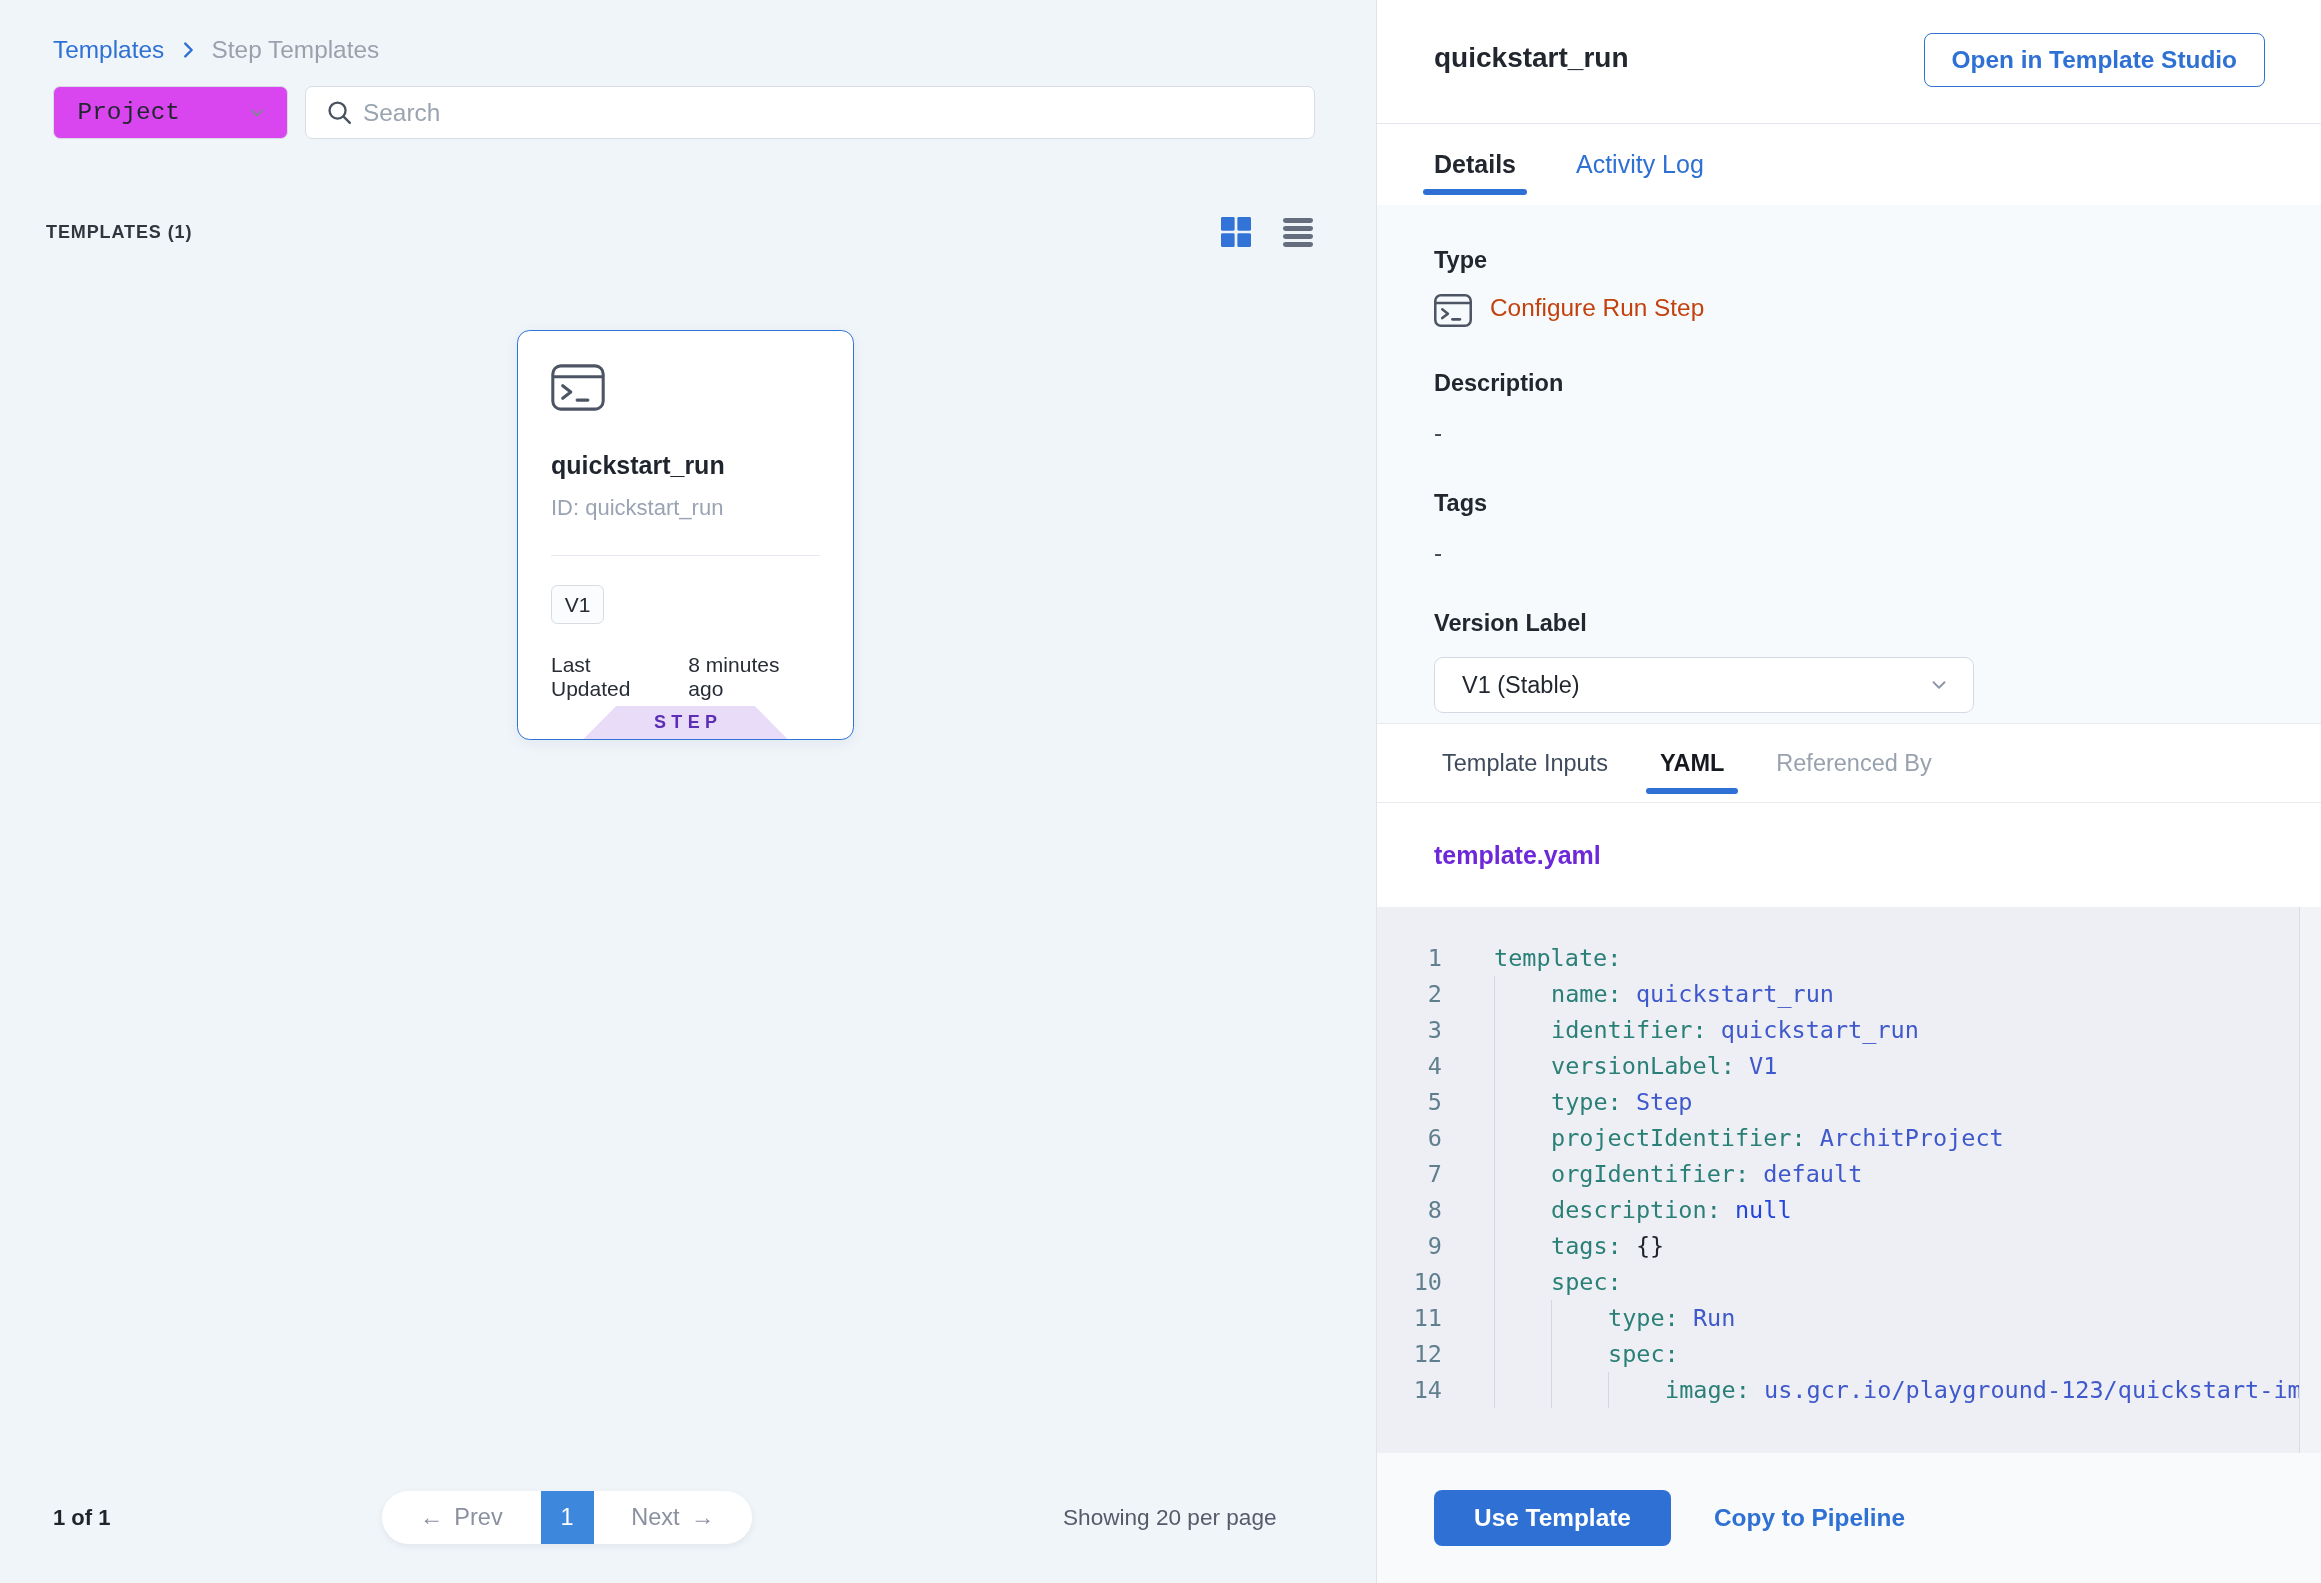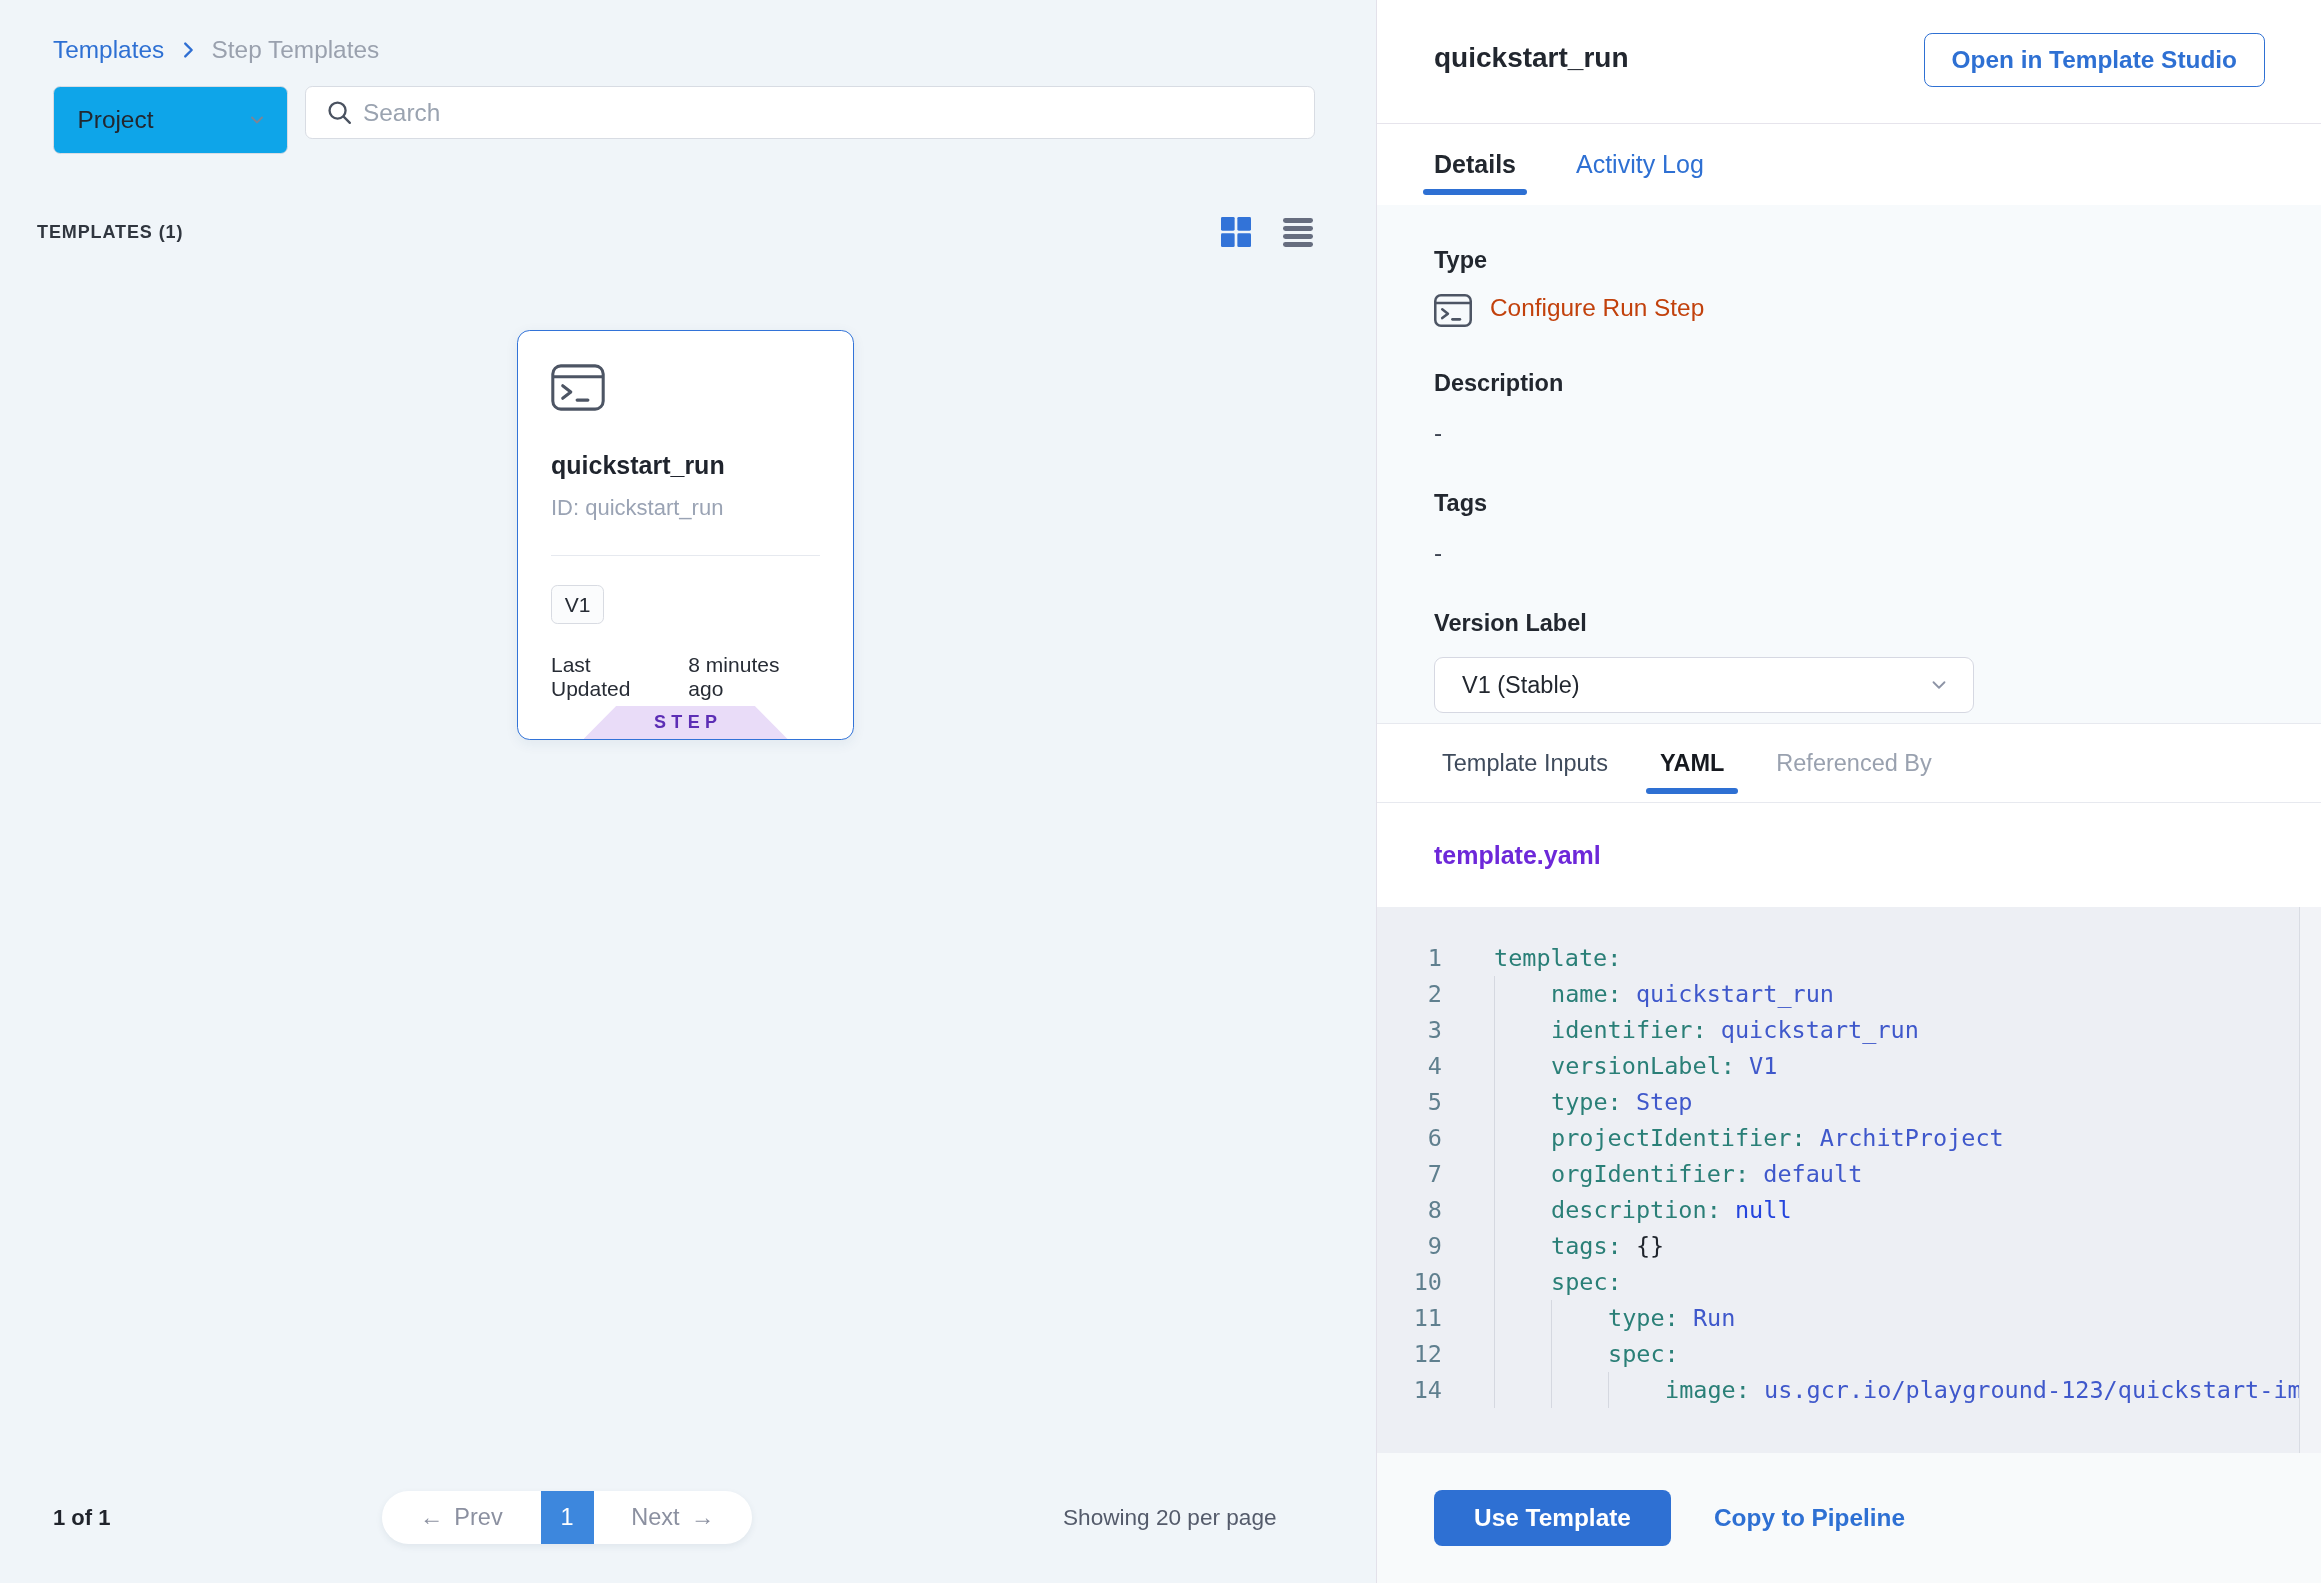--- a/index.html
+++ b/index.html
@@ -10,25 +10,25 @@
   *{box-sizing:border-box;margin:0;padding:0;}
   html,body{width:2321px;height:1583px;overflow:hidden;}
   body{font-family:"Liberation Sans",sans-serif;background:var(--left-bg);position:relative;color:#22272f;}
 
   
   .left{position:absolute;left:0;top:0;width:1376px;height:1583px;background:var(--left-bg);}
   .breadcrumb{position:absolute;left:53px;top:36px;display:flex;align-items:center;gap:12.7px;font-size:24.4px;}
   .crumb-link{color:var(--accent);cursor:pointer;}
   .crumb-sep{display:flex;align-items:center;}
   .crumb-current{color:#9aa1ae;}
-  .scope-select{position:absolute;left:53px;top:86px;width:235px;height:68px;background:#0ea5e9;border:0.9px solid #d8dce3;border-radius:7.2px;display:flex;align-items:center;justify-content:space-between;padding:0 20px 0 23.5px;font-size:24.4px;color:#22272f;cursor:pointer;}
+  .scope-select{position:absolute;left:53px;top:86px;width:235px;height:53px;background:#d946ef;border:0.9px solid #d8dce3;border-radius:7.2px;display:flex;align-items:center;justify-content:space-between;padding:0 20px 0 23.5px;font-size:24.4px;color:#22272f;cursor:pointer;font-family:Liberation Mono, monospace;}
   .searchbox{position:absolute;left:305px;top:86px;width:1010px;height:53px;background:#fff;border:0.9px solid #d8dce3;border-radius:7.2px;display:flex;align-items:center;padding:0 18px;}
   .searchbox input{border:none;outline:none;flex:1;font-size:24.4px;margin-left:8px;color:#22272f;font-family:"Liberation Sans",sans-serif;background:transparent;}
   .searchbox input::placeholder{color:#9aa3b0;}
-  .list-header{position:absolute;left:37px;top:213px;right:62px;height:38px;display:flex;align-items:center;justify-content:space-between;}
+  .list-header{position:absolute;left:46px;top:213px;right:62px;height:38px;display:flex;align-items:center;justify-content:space-between;}
   .list-title{font-size:18px;font-weight:bold;letter-spacing:0.9px;color:#30363f;}
   .view-toggles{display:flex;align-items:center;gap:29px;}
   .vt-btn{width:33px;height:33px;display:flex;align-items:center;justify-content:center;cursor:pointer;}
 
   
   .card{position:absolute;left:517px;top:330px;width:337px;height:410px;background:#fff;border:1.8px solid #3273d8;border-radius:12.7px;box-shadow:0 3.6px 12.7px rgba(34,66,116,0.07);cursor:pointer;overflow:hidden;}
   .card-inner{padding:33px 33px 0 33px;}
   .card-title{font-size:25px;font-weight:600;margin-top:40px;color:#1f242d;}
   .card-id{font-size:22px;color:#9aa3b4;margin-top:14.5px;}
   .card-divider{height:0.9px;background:#e6e9ef;margin-top:34px;}

